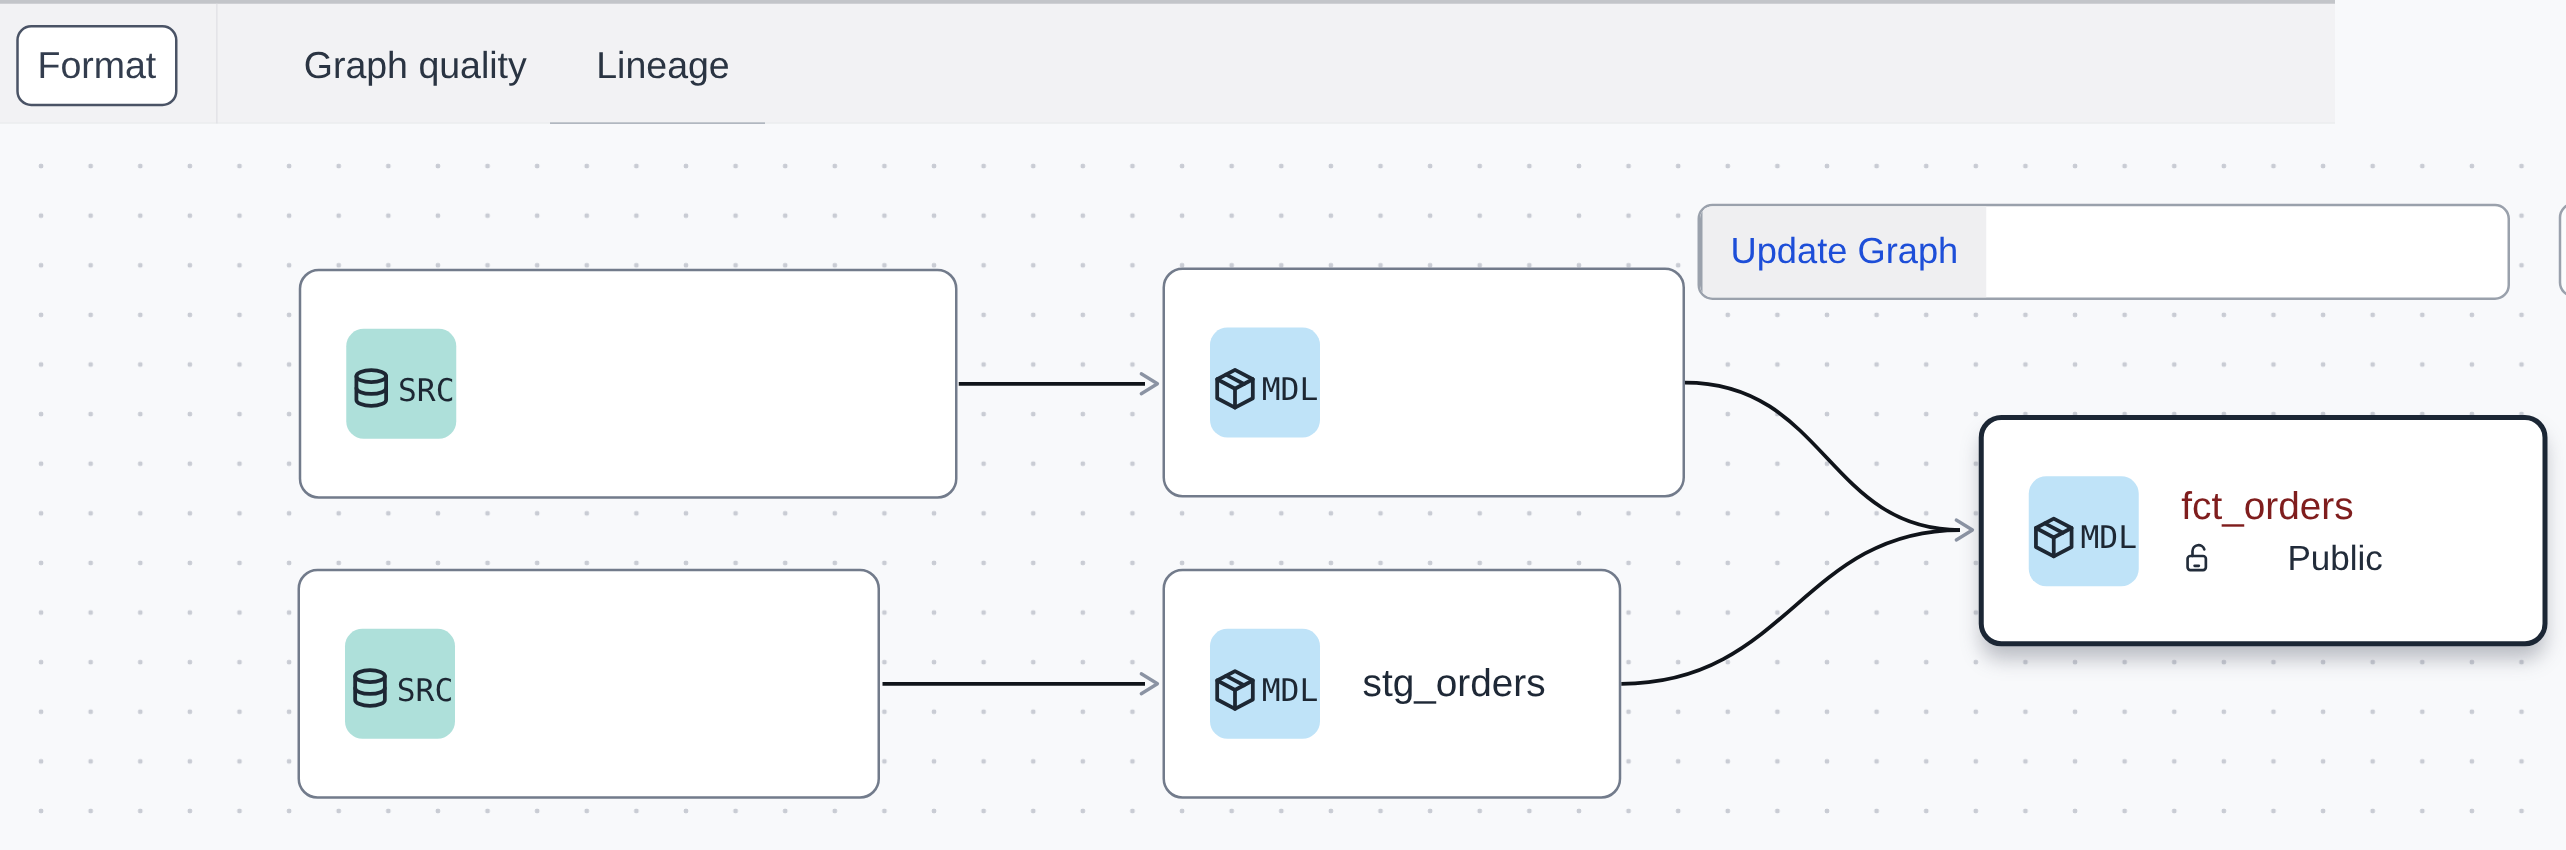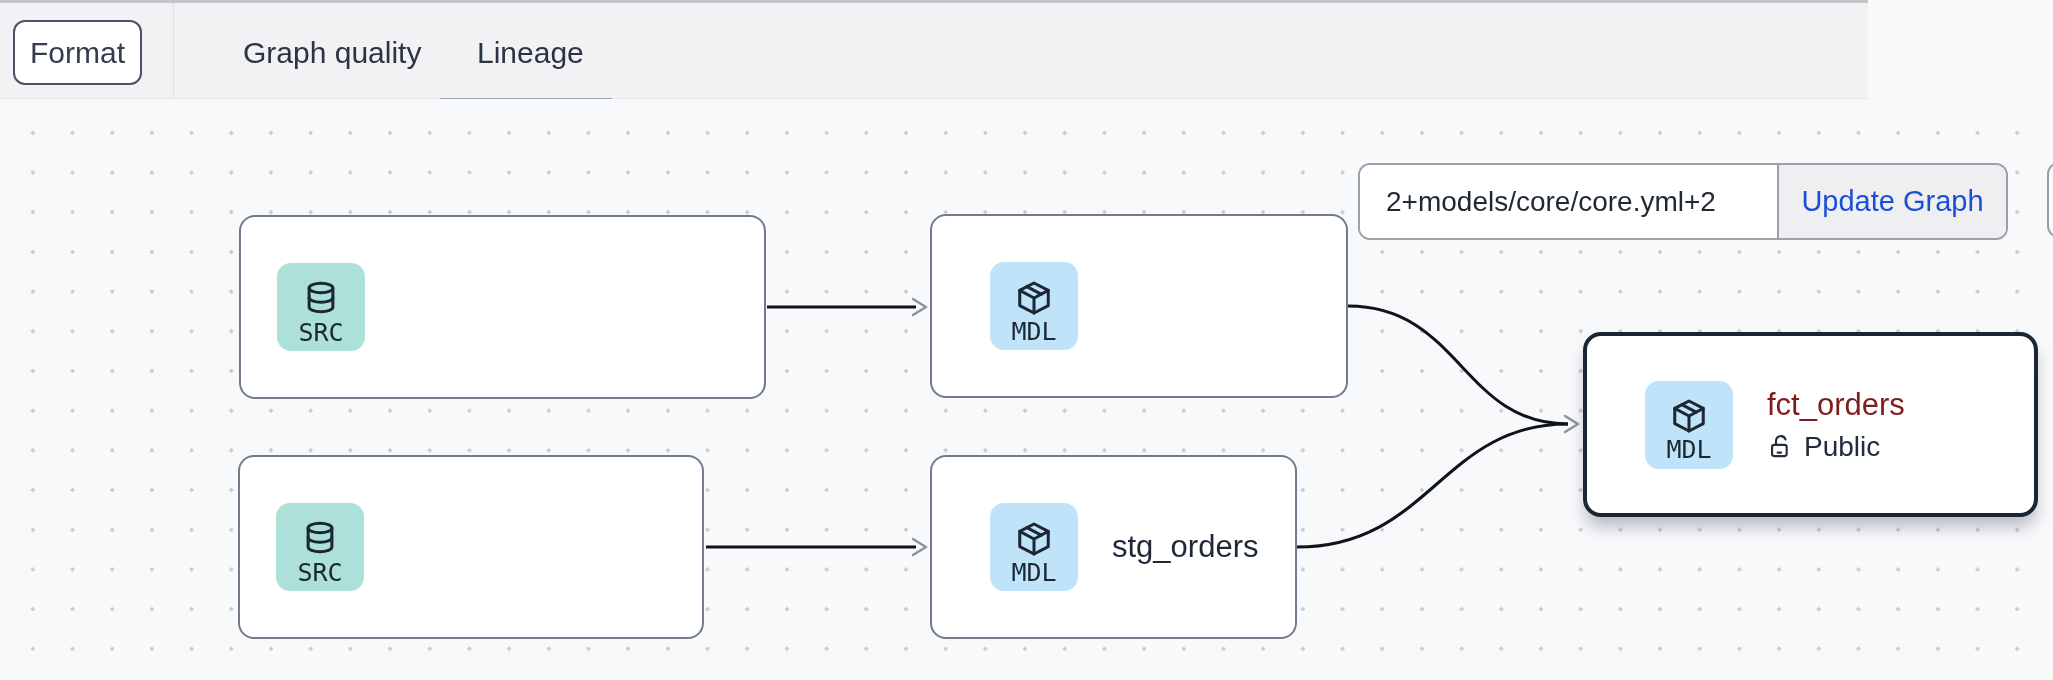--- a/index.html
+++ b/index.html
@@ -56,36 +56,36 @@
     border: 2px solid #727b8b; border-radius: 16px;
     display: flex; align-items: center; gap: 34px; padding-left: 36px;
     cursor: pointer;
   }
   .node.selected {
     border: 4px solid #1b2634; border-radius: 18px;
     box-shadow: 0 12px 16px -2px rgba(110,116,128,0.45);
   }
   .node-icon {
     width: 88px; height: 88px; border-radius: 14px; flex: 0 0 auto;
-    display: flex; flex-direction: column; align-items: center; justify-content: center;
+    display: flex; flex-direction: row; align-items: center; justify-content: center;
     gap: 2px; padding-top: 10px;
   }
   .node-icon.src { background: #aee0da; }
-  .node-icon.mdl { background: #bfe3f8; margin-left: 22px; }
+  .node-icon.mdl { background: #bfe3f8; }
   .node-icon svg { display: block; }
   .node-icon .icon-tag {
     font-family: "DejaVu Sans Mono", monospace;
     font-size: 25px; color: #1d2733; line-height: 1;
   }
   .node-label { font-size: 31px; color: #1e2836; white-space: nowrap; }
   .node-textcol { display: flex; flex-direction: column; gap: 8px; }
   .node-title { font-size: 31px; color: #7f1d1d; }
   .access-row { display: flex; align-items: center; gap: 10px; }
   .access-row svg { display: block; }
-  .access-label { font-size: 28px; color: #222c3a; }
+  .access-label { font-size: 28px; color: #222c3a; margin-left: 48px; }
 
   .n-src-customers { left: 239px; top: 116px; width: 527px; height: 184px; }
   .n-stg-customers { left: 930px; top: 115px; width: 418px; height: 184px; }
   .n-src-orders    { left: 238px; top: 356px; width: 466px; height: 184px; }
   .n-stg-orders    { left: 930px; top: 356px; width: 367px; height: 184px; }
   .n-fct-orders    { left: 1583px; top: 233px; width: 455px; height: 185px; }
 
   
   .selector-group {
     position: absolute; left: 1358px; top: 64px; width: 650px; height: 77px;
@@ -201,21 +201,20 @@
           <rect x="4.5" y="10.5" width="13" height="10" rx="2"></rect>
           <path d="M8 10.5 V7 a4.3 4.3 0 0 1 8.4 -1.2"></path>
           <path d="M9.5 17.5 h3"></path>
         </svg>
         <span class="access-label">Public</span>
       </span>
     </div>
   </div>
 
   <div class="selector-group">
-    <input class="selector-input" type="text" value="2+models/core/core.yml+2" style="">
     <button class="update-graph-btn">
       <span>Update Graph</span>
     </button>
   </div>
 
   <div class="partial-control"></div>
 
 </div>
 
 </body></html>

